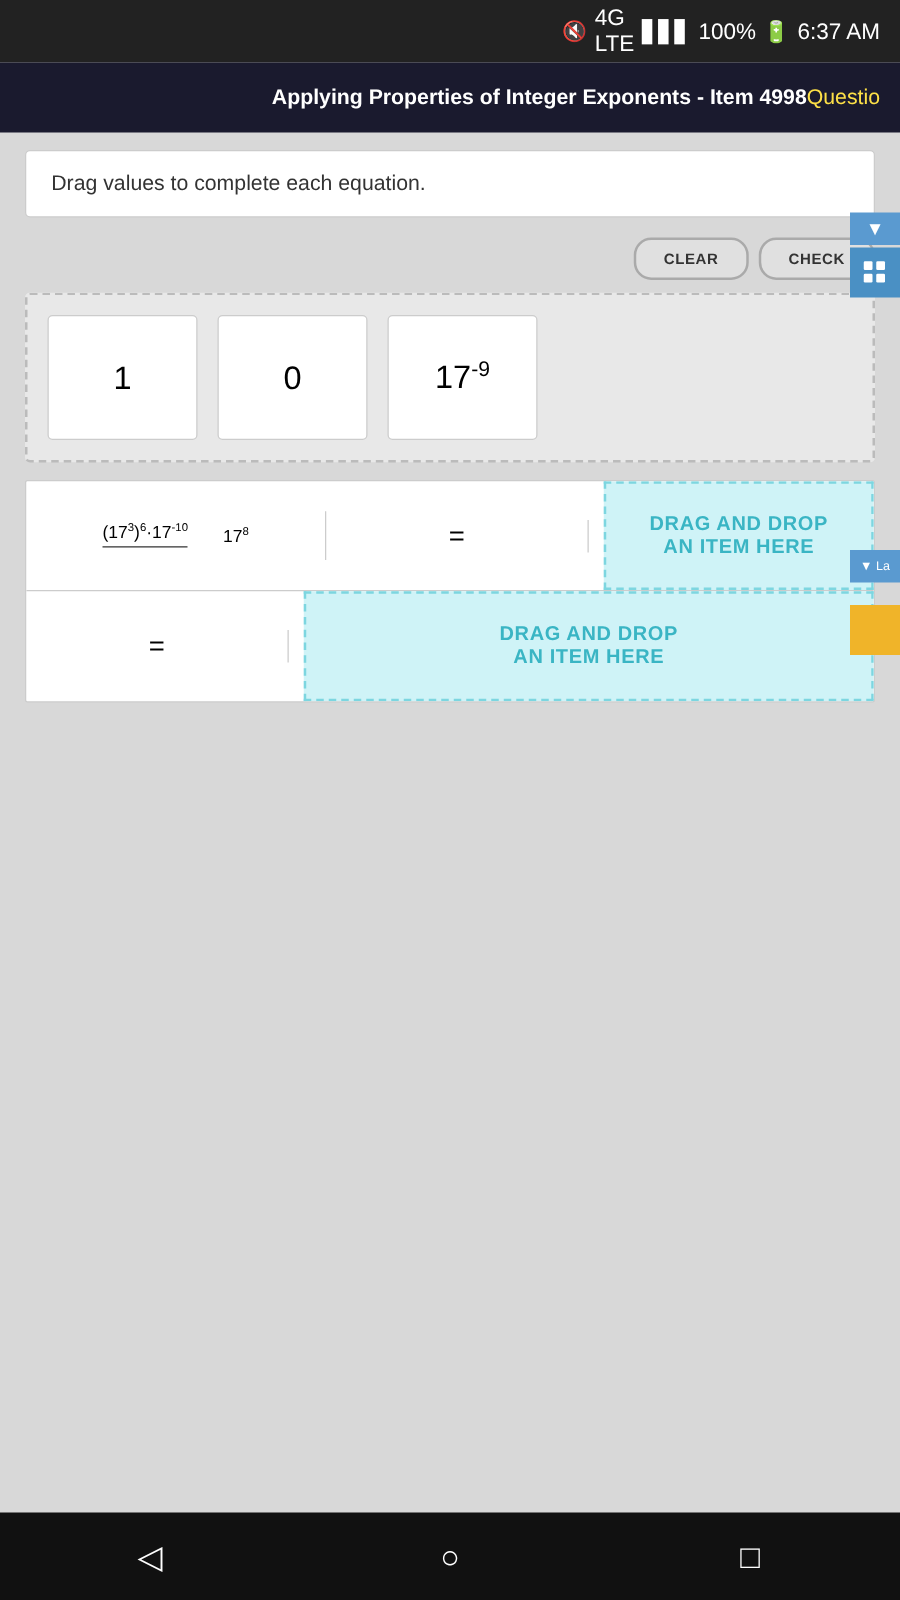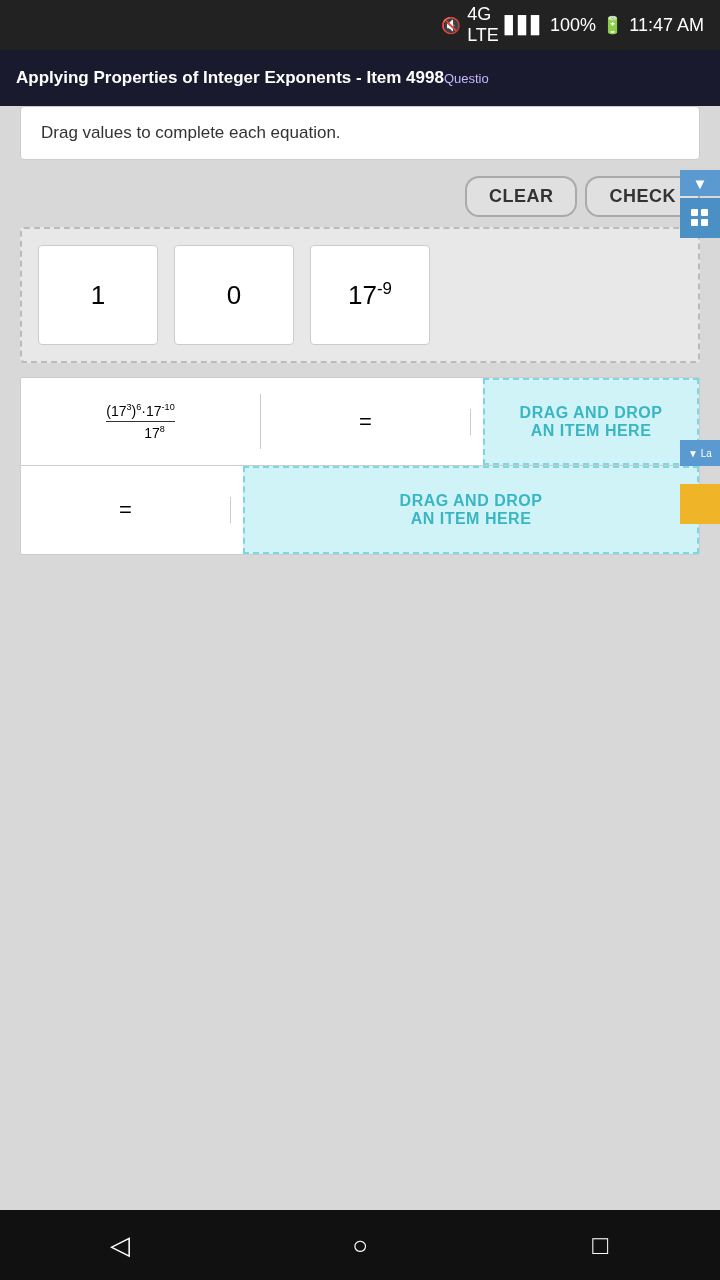--- a/index.html
+++ b/index.html
@@ -34,38 +34,38 @@
       gap: 6px;
     }
 
     
     .header-bar {
       width: 720px;
       height: 56px;
       background: #1a1a2e;
       display: flex;
       align-items: center;
-      justify-content: flex-start;
+      justify-content: flex-end;
       padding: 0 16px;
     }
     .header-title {
       color: #fff;
       font-size: 17px;
       font-weight: bold;
     }
     .header-right {
-      color: #c4b5fd;
-      font-size: 13px;
+      color: #fde047;
+      font-size: 17px;
     }
 
     
     .main-content {
       width: 680px;
       margin: 0 auto;
-      padding-top: 0;
+      padding-top: 14px;
     }
 
     
     .instruction-box {
       background: #fff;
       border: 1px solid #ccc;
       border-radius: 4px;
       padding: 16px 20px;
       margin-bottom: 16px;
       font-size: 17px;
@@ -74,21 +74,21 @@
 
     
     .toolbar {
       display: flex;
       justify-content: flex-end;
       gap: 8px;
       margin-bottom: 10px;
     }
     .btn-clear, .btn-check {
       padding: 8px 22px;
-      font-size: 18px;
+      font-size: 12px;
       font-weight: bold;
       border: 2px solid #aaa;
       background: #e0e0e0;
       border-radius: 14px;
       cursor: pointer;
       color: #333;
       letter-spacing: 0.5px;
     }
 
     
@@ -242,21 +242,20 @@
       background: none;
       border: none;
       display: flex;
       align-items: center;
       justify-content: center;
       width: 60px;
       height: 60px;
     }
     .fraction {
       display: inline-flex;
-      flex-direction: column;
       align-items: center;
       font-size: 14px;
       line-height: 1.2;
     }
     .fraction .numerator {
       border-bottom: 1.5px solid #333;
       padding-bottom: 2px;
       margin-bottom: 2px;
     }
     .fraction .denominator {
@@ -269,21 +268,21 @@
 <body>
 
 <div class="status-bar">
   <div class="status-icons">
 
     <span style="color:#fff;font-size:16px;">🔇</span>
     <span style="color:#fff;font-size:18px;">4G<br style="line-height:0">LTE</span>
     <span style="color:#fff;font-size:17px;">▋▋▋</span>
     <span class="status-bar-text">100%</span>
     <span style="color:#fff;font-size:17px;">🔋</span>
-    <span class="status-bar-text">11:47 AM</span>
+    <span class="status-bar-text">6:37 AM</span>
   </div>
 </div>
 
 <div class="header-bar">
   <span class="header-title">Applying Properties of Integer Exponents - Item 4998</span>
   <span class="header-right">Questio</span>
 </div>
 
 <div class="side-panel-nav">
   <div class="side-tab-arrow" style="font-size:15px;">▼</div>

